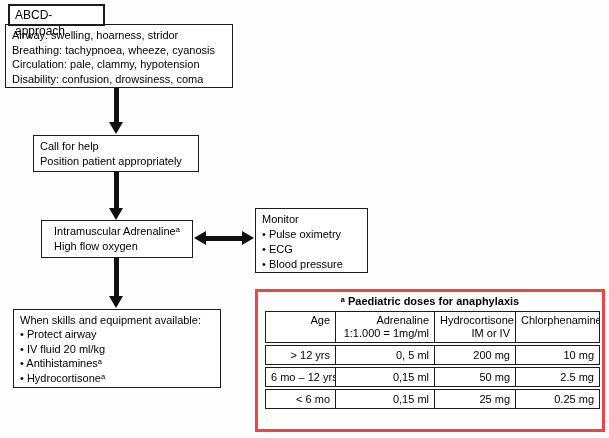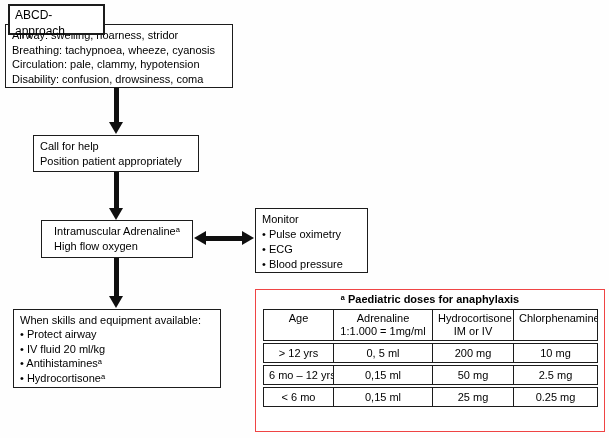--- a/index.html
+++ b/index.html
@@ -57,21 +57,21 @@
     border-bottom: 7.5px solid transparent;
     border-left: 12px solid #0f0f0f;
   }
 
   
   .table-panel {
     position: absolute;
     left: 255px; top: 289px;
     width: 350px; height: 143px;
     background: #ffffff;
-    border: 1px solid #ef4444;
+    border: 3px solid #ef4444;
     box-sizing: border-box;
   }
   .table-title {
     margin-top: 3px;
     text-align: center;
     font-weight: bold;
     font-size: 11px;
   }
   table.doses {
     margin: 2px 0 0 7px;
@@ -80,36 +80,36 @@
     table-layout: fixed;
     width: 335px;
     font-size: 11px;
   }
   table.doses th, table.doses td {
     border-top: 1px solid #1c1c1c;
     border-bottom: 1px solid #1c1c1c;
     border-left: 1px solid #1c1c1c;
     border-right: none;
     padding: 2px 5px;
-    text-align: center;
+    text-align: right;
     vertical-align: top;
     font-weight: normal;
     white-space: nowrap;
     overflow: hidden;
   }
   table.doses th:last-child, table.doses td:last-child { border-right: 1px solid #1c1c1c; }
   table.doses th { height: 26px; line-height: 13px; }
   table.doses td { height: 14px; line-height: 14px; }
 </style>
 </head>
 <body>
 
 <div class="canvas">
 
-  <div class="box title-box" style="left:8px; top:4px; width:97px; height:31px;">ABCD-approach</div>
+  <div class="box title-box" style="left:8px; top:4px; width:97px; height:22px;">ABCD-approach</div>
 
   <div class="box symptoms-box" style="left:5px; top:24px; width:228px; height:64px;">
     <div class="line">Airway: swelling, hoarness, stridor</div>
     <div class="line">Breathing: tachypnoea, wheeze, cyanosis</div>
     <div class="line">Circulation: pale, clammy, hypotension</div>
     <div class="line">Disability: confusion, drowsiness, coma</div>
   </div>
 
   <div class="arrow-v" style="left:109px; top:88px; height:46px;">
     <div class="shaft" style="height:35px;"></div>

